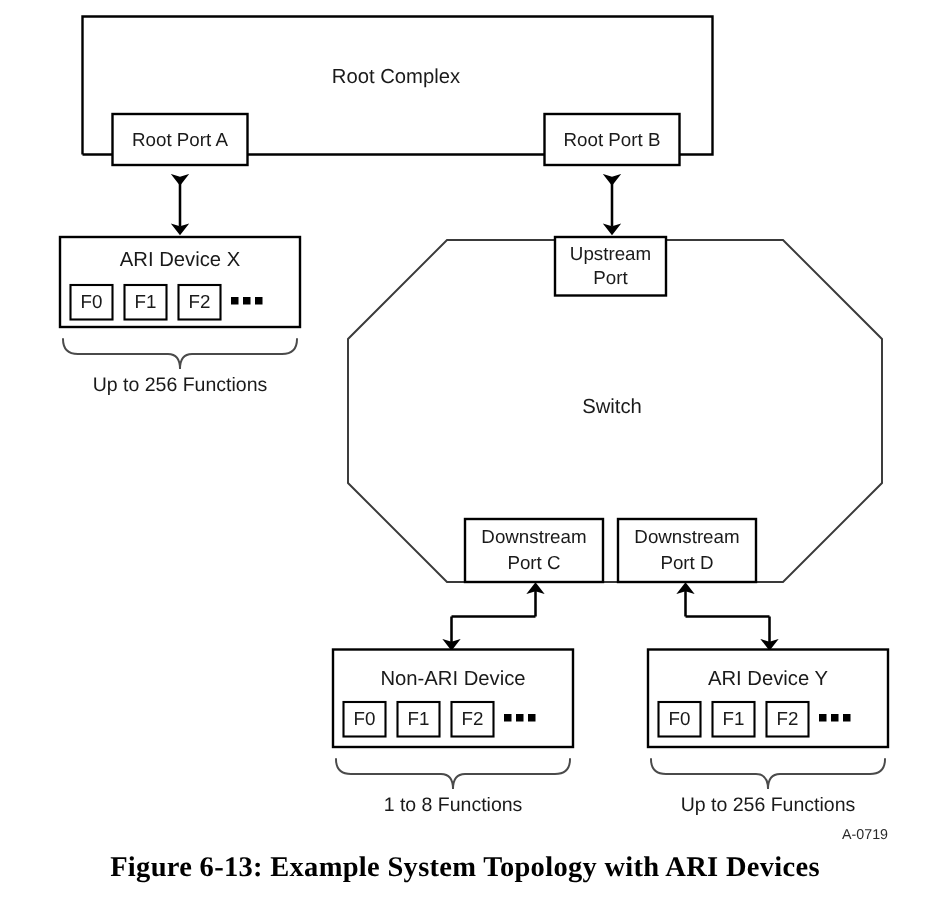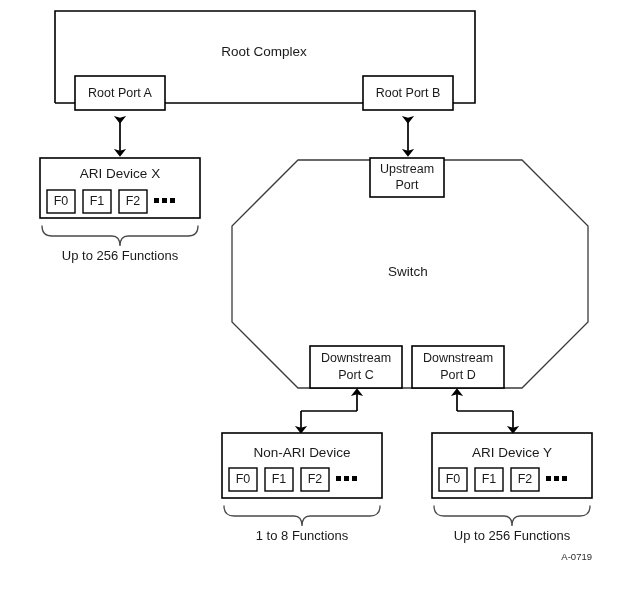--- a/index.html
+++ b/index.html
@@ -266,14 +266,15 @@
     <g>
       <path class="brace-line" d="M434,506 Q434,516 444,516 L504,516 Q512,516 512,526 Q512,516 520,516 L580,516 Q590,516 590,506"></path>
       <text class="t-brace" x="512" y="537">Up to 256 Functions</text>
     </g>
 
     <text class="t-code" x="592" y="557">A-0719</text>
 
   </svg>
 
 
+  <div class="caption">Figure 6-13:  Example System Topology with ARI Devices</div>
 
 </div>
 
 </body></html>

